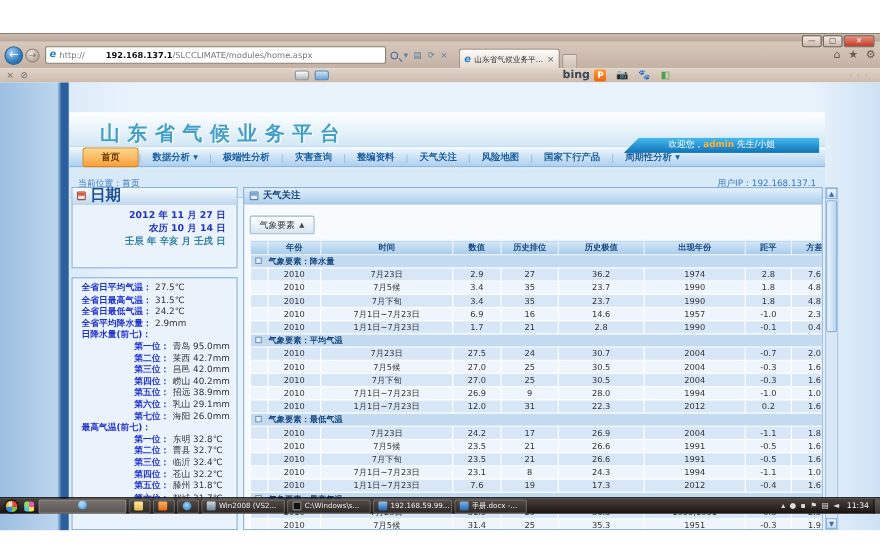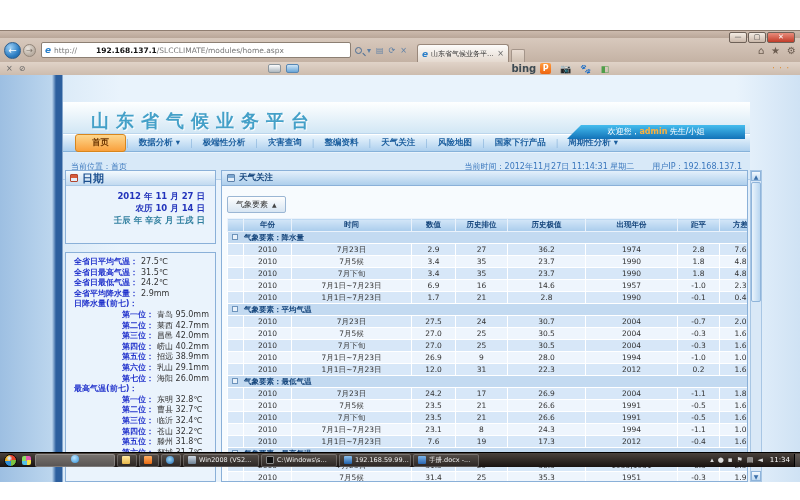--- a/index.html
+++ b/index.html
@@ -64,21 +64,21 @@
     border-radius:3px; color:#6b3400; padding:2px 16px; }
   .nav-sep { color:#8fb8de; font-size:8px; }
   .crumbs { position:absolute; left:63px; top:78px; width:687px; height:16px;
     background:#d8e9f8; border-bottom:1px solid #b5d0ea; display:flex; align-items:center;
     font-size:8px; color:#3a77bd; padding:13px 8px; }
   .crumbs .right { margin-left:auto; display:flex; gap:18px; }
 
   
   .panel { position:absolute; border:1px solid #8ab0d8; background:#eaf3fc; }
   .phead2 { height:15px; background:linear-gradient(#f4fafe,#c2daf0); border-bottom:1px solid #a9c8e6;
-    display:flex; align-items:center; padding:0 4px; font-size:11px; font-weight:bold; color:#1b4f8f; }
+    display:flex; align-items:center; padding:0 4px; font-size:14px; font-weight:bold; color:#1b4f8f; }
   .picon { width:8px; height:8px; border:1px solid #b2452e; border-radius:1px; margin-right:4px;
     background:linear-gradient(#fff 55%, #e4eef8 55%); position:relative; }
   .picon::before { content:""; position:absolute; left:0; top:0; width:100%; height:3px; background:#d75b3a; }
   .picon.doc { border-color:#5d82ab; } .picon.doc::before { background:#7ca6cf; }
   .datebody { padding:4px 10px 0 0; text-align:right; font-size:8.5px; line-height:12px; }
   .c-blue { color:#2233bb; font-weight:bold; } .c-green { color:#2e9e3e; font-weight:bold; }
   .c-teal { color:#2e7e9e; font-weight:bold; }
   .wxbody { padding:4px 0 0 0; font-size:8px; line-height:10.6px; white-space:nowrap; }
   .wxline { padding-left:8px; } .wxline.ind { padding-left:56px; }
   .wxline .lbl { color:#2233cc; font-weight:bold; } .wxline .val { color:#333; margin-left:3px; }
@@ -214,21 +214,20 @@
           <span class="nav-sep">|</span>
           <div class="nav-item">风险地图</div>
           <span class="nav-sep">|</span>
           <div class="nav-item">国家下行产品</div>
           <span class="nav-sep">|</span>
           <div class="nav-item">周期性分析 ▾</div>
         </div>
       <div class="crumbs">
         <span>当前位置：首页</span>
         <span class="right">
-          <span>当前时间：2012年11月27日 11:14:31 星期二</span>
           <span>用户IP：192.168.137.1</span>
         </span>
       </div>
 
       <div class="panel" style="left:65px; top:95px; width:151px; height:74px;">
         <div class="phead2">
           <span class="picon"></span>
           <span>日期</span>
         </div>
         <div class="datebody">

